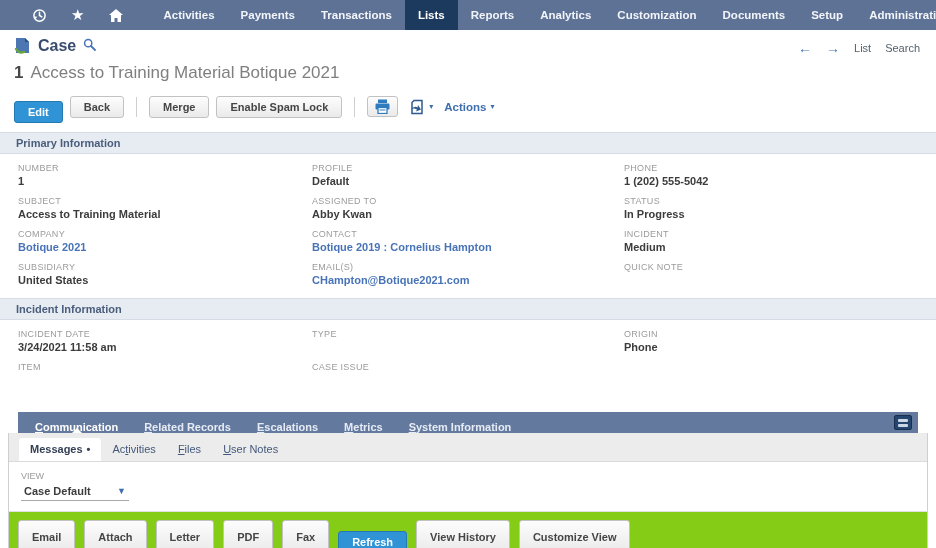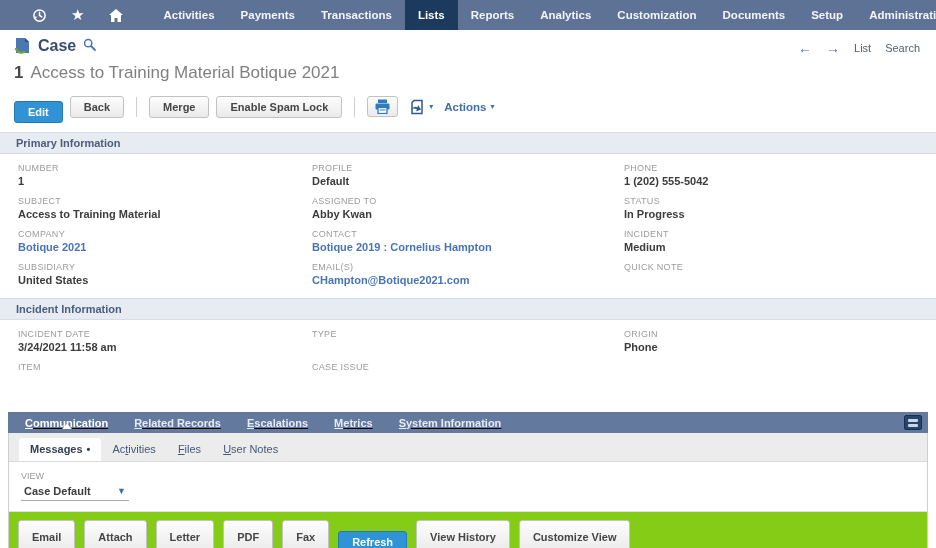--- a/index.html
+++ b/index.html
@@ -36,21 +36,21 @@
 
   
   .section-head { background:#e7ebf2; border-top:1px solid #d6dce6; border-bottom:1px solid #d6dce6;
     color:#4a5e7c; font-weight:bold; font-size:11px; padding:4px 16px; }
   .fields { display:grid; grid-template-columns:294px 312px auto; padding:9px 0 12px 18px; row-gap:9px; }
   .field .lbl { font-size:9px; color:#9b9b9b; letter-spacing:.3px; }
   .field .val { display:block; font-size:11px; font-weight:bold; color:#3c3c3c; margin-top:2px; min-height:12px; text-decoration:none; }
   .field a.val { color:#4874b7; }
 
   
-  .tabstrip { display:flex; align-items:center; background:#64799e; height:21px; margin:10px 8px 0; padding-left:4px;text-decoration:underline; }
+  .tabstrip { display:flex; align-items:flex-end; background:#64799e; height:21px; margin:10px 18px 0; padding-left:4px; }
   .tab { position:relative; display:flex; align-items:center; padding:0 13px; font-size:11px; font-weight:bold; color:#e6ecf5; }
   .tab.selected { color:#fff; }
   .tab.selected::after { content:""; position:absolute; bottom:0; left:50%; margin-left:-5px;
     border-left:5px solid transparent; border-right:5px solid transparent; border-bottom:5px solid #fff; }
   .ak { text-decoration:underline; }
   .strip-icon { margin-left:auto; margin-right:6px; align-self:center; width:18px; height:15px; background:#23456e;
     border:1px solid #17304f; border-radius:2px; display:flex; flex-direction:column; justify-content:center; gap:2px; padding:2px 3px; }
   .strip-icon i { display:block; height:3px; background:#cdd6e4; border-radius:1px; }
 
   

